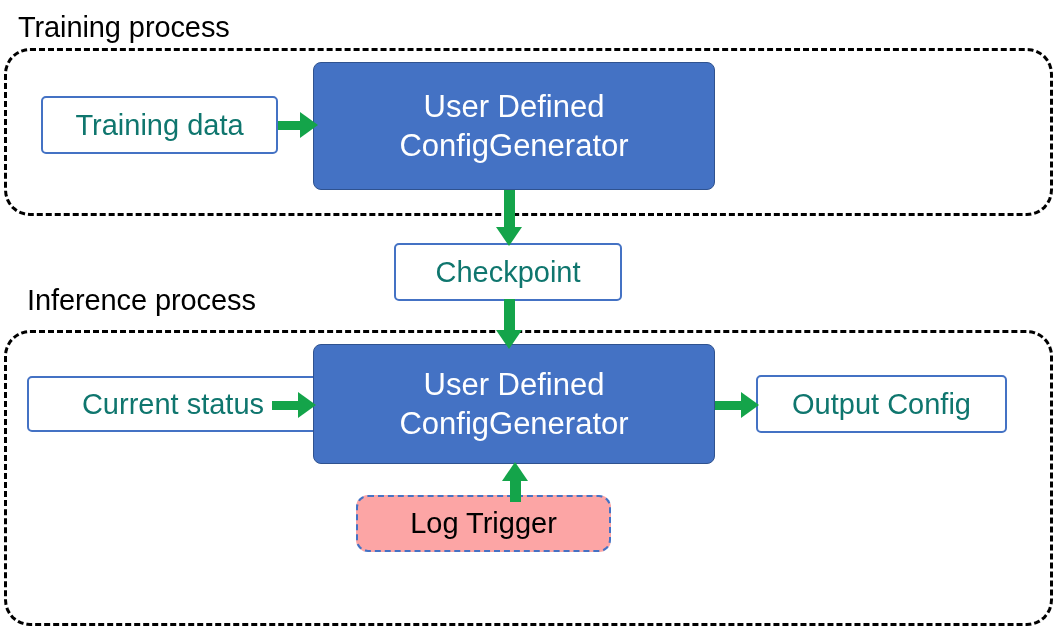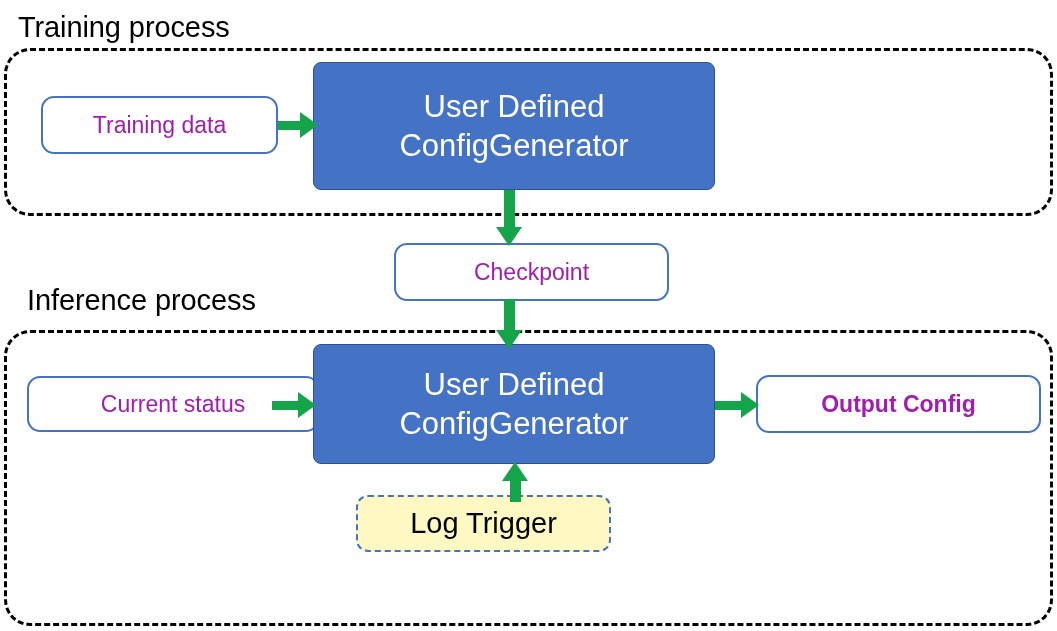--- a/index.html
+++ b/index.html
@@ -50,54 +50,54 @@
     display: flex;
     align-items: center;
     justify-content: center;
     text-align: center;
   }
 
   
   .node.plain {
     background: #ffffff;
     border: 2px solid #4472C4;
-    border-radius: 13px;
-    color: #a21caf;
-    font-size: 23px;
+    border-radius: 5px;
+    color: #0f766e;
+    font-size: 29px;
     line-height: 33px;
   }
 
   
   .node.primary {
     background: #4472C4;
     border: 1.5px solid #2F528F;
     border-radius: 8px;
     color: #ffffff;
     font-size: 31px;
     line-height: 39px;
   }
 
   
   .node.trigger {
-    background: #fef9c3;
+    background: #fca5a5;
     border: 2px dashed #4472C4;
     border-radius: 12px;
     color: #000000;
     font-size: 29px;
     line-height: 33px;
     text-align: right;
   }
 
   
   #node-training-data    { left: 41px;  top: 96px;  width: 237px; height: 58px; }
   #node-train-generator  { left: 313px; top: 62px;  width: 402px; height: 128px; }
-  #node-checkpoint       { left: 394px; top: 243px; width: 275px; height: 58px; text-align: right; }
+  #node-checkpoint       { left: 394px; top: 243px; width: 228px; height: 58px; text-align: right; }
   #node-current-status   { left: 27px;  top: 376px; width: 292px; height: 56px; }
   #node-infer-generator  { left: 313px; top: 344px; width: 402px; height: 120px; }
-  #node-output-config    { left: 756px; top: 375px; width: 285px; height: 58px; font-weight: bold; }
+  #node-output-config    { left: 756px; top: 375px; width: 251px; height: 58px; }
   #node-log-trigger      { left: 356px; top: 495px; width: 255px; height: 57px; }
   #node-clock-trigger    { left: 429px; top: 549px; width: 262px; height: 57px;
                            z-index: 3; }
 
   
   .arrow {
     position: absolute;
     z-index: 4;
   }
   .arrow .shaft {

